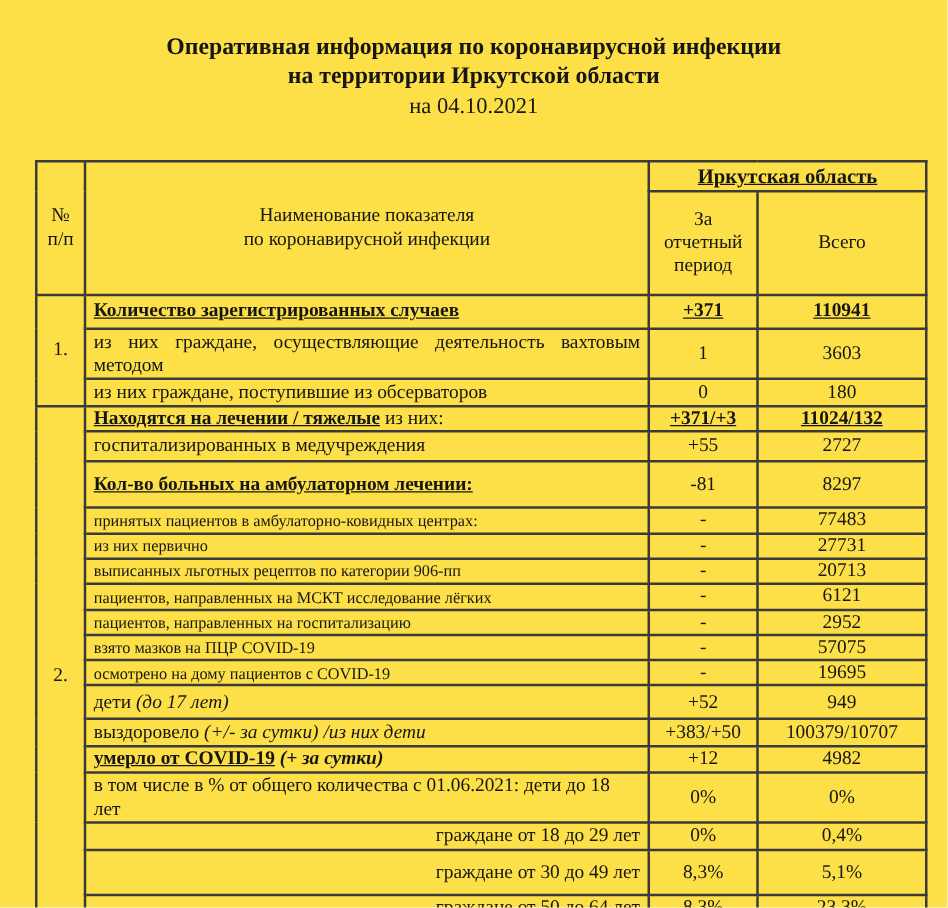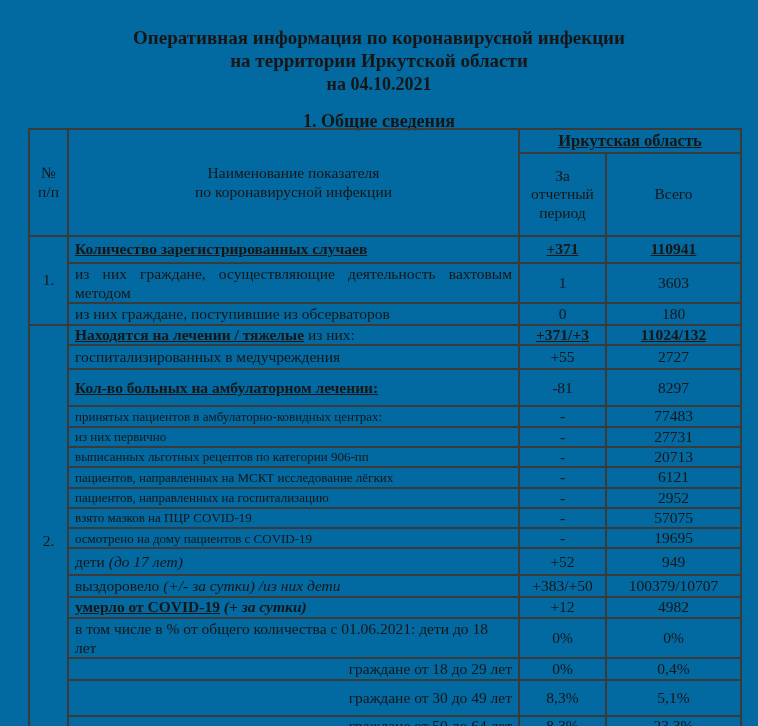--- a/index.html
+++ b/index.html
@@ -2,25 +2,25 @@
 <html><head>
 <meta charset="utf-8">
 <style>
   html, body { margin:0; padding:0; background:#ffffff; }
   body {
     width:758px; height:726px; overflow:hidden;
     font-family:"Liberation Serif", serif;
     color:#161616;
     -webkit-font-smoothing:antialiased;
   }
-  .page { position:relative; width:758px; height:726px; background:#0369a1; }
+  .page { position:relative; width:758px; height:726px; background:#fde047; }
 
   .title-block { padding-top:26px; text-align:center; line-height:1.22; }
   .title-line { font-size:19px; font-weight:bold; }
-  .date-line  { font-size:18px; font-weight:bold; margin-top:2px; }
+  .date-line  { font-size:18px; font-weight:normal; margin-top:2px; }
   .section-heading { margin-top:15px; text-align:center; font-size:18px; font-weight:bold; }
 
   table.report {
     position:absolute; left:28px; top:128px; width:712px;
     border-collapse:collapse; table-layout:fixed;
   }
   col.c-num    { width:39px; }
   col.c-name   { width:451px; }
   col.c-period { width:87px; }
   col.c-total  { width:135px; }
@@ -52,21 +52,20 @@
 <body>
 
 <div class="page">
 
   <div class="title-block">
     <div class="title-line">Оперативная информация по коронавирусной инфекции</div>
     <div class="title-line">на территории Иркутской области</div>
     <div class="date-line">на 04.10.2021</div>
   </div>
 
-  <div class="section-heading">1. Общие сведения</div>
 
   <table class="report">
     <colgroup>
         <col class="c-num">
         <col class="c-name">
         <col class="c-period">
         <col class="c-total">
       </colgroup>
     <tbody>
       <tr style="height:24px">

